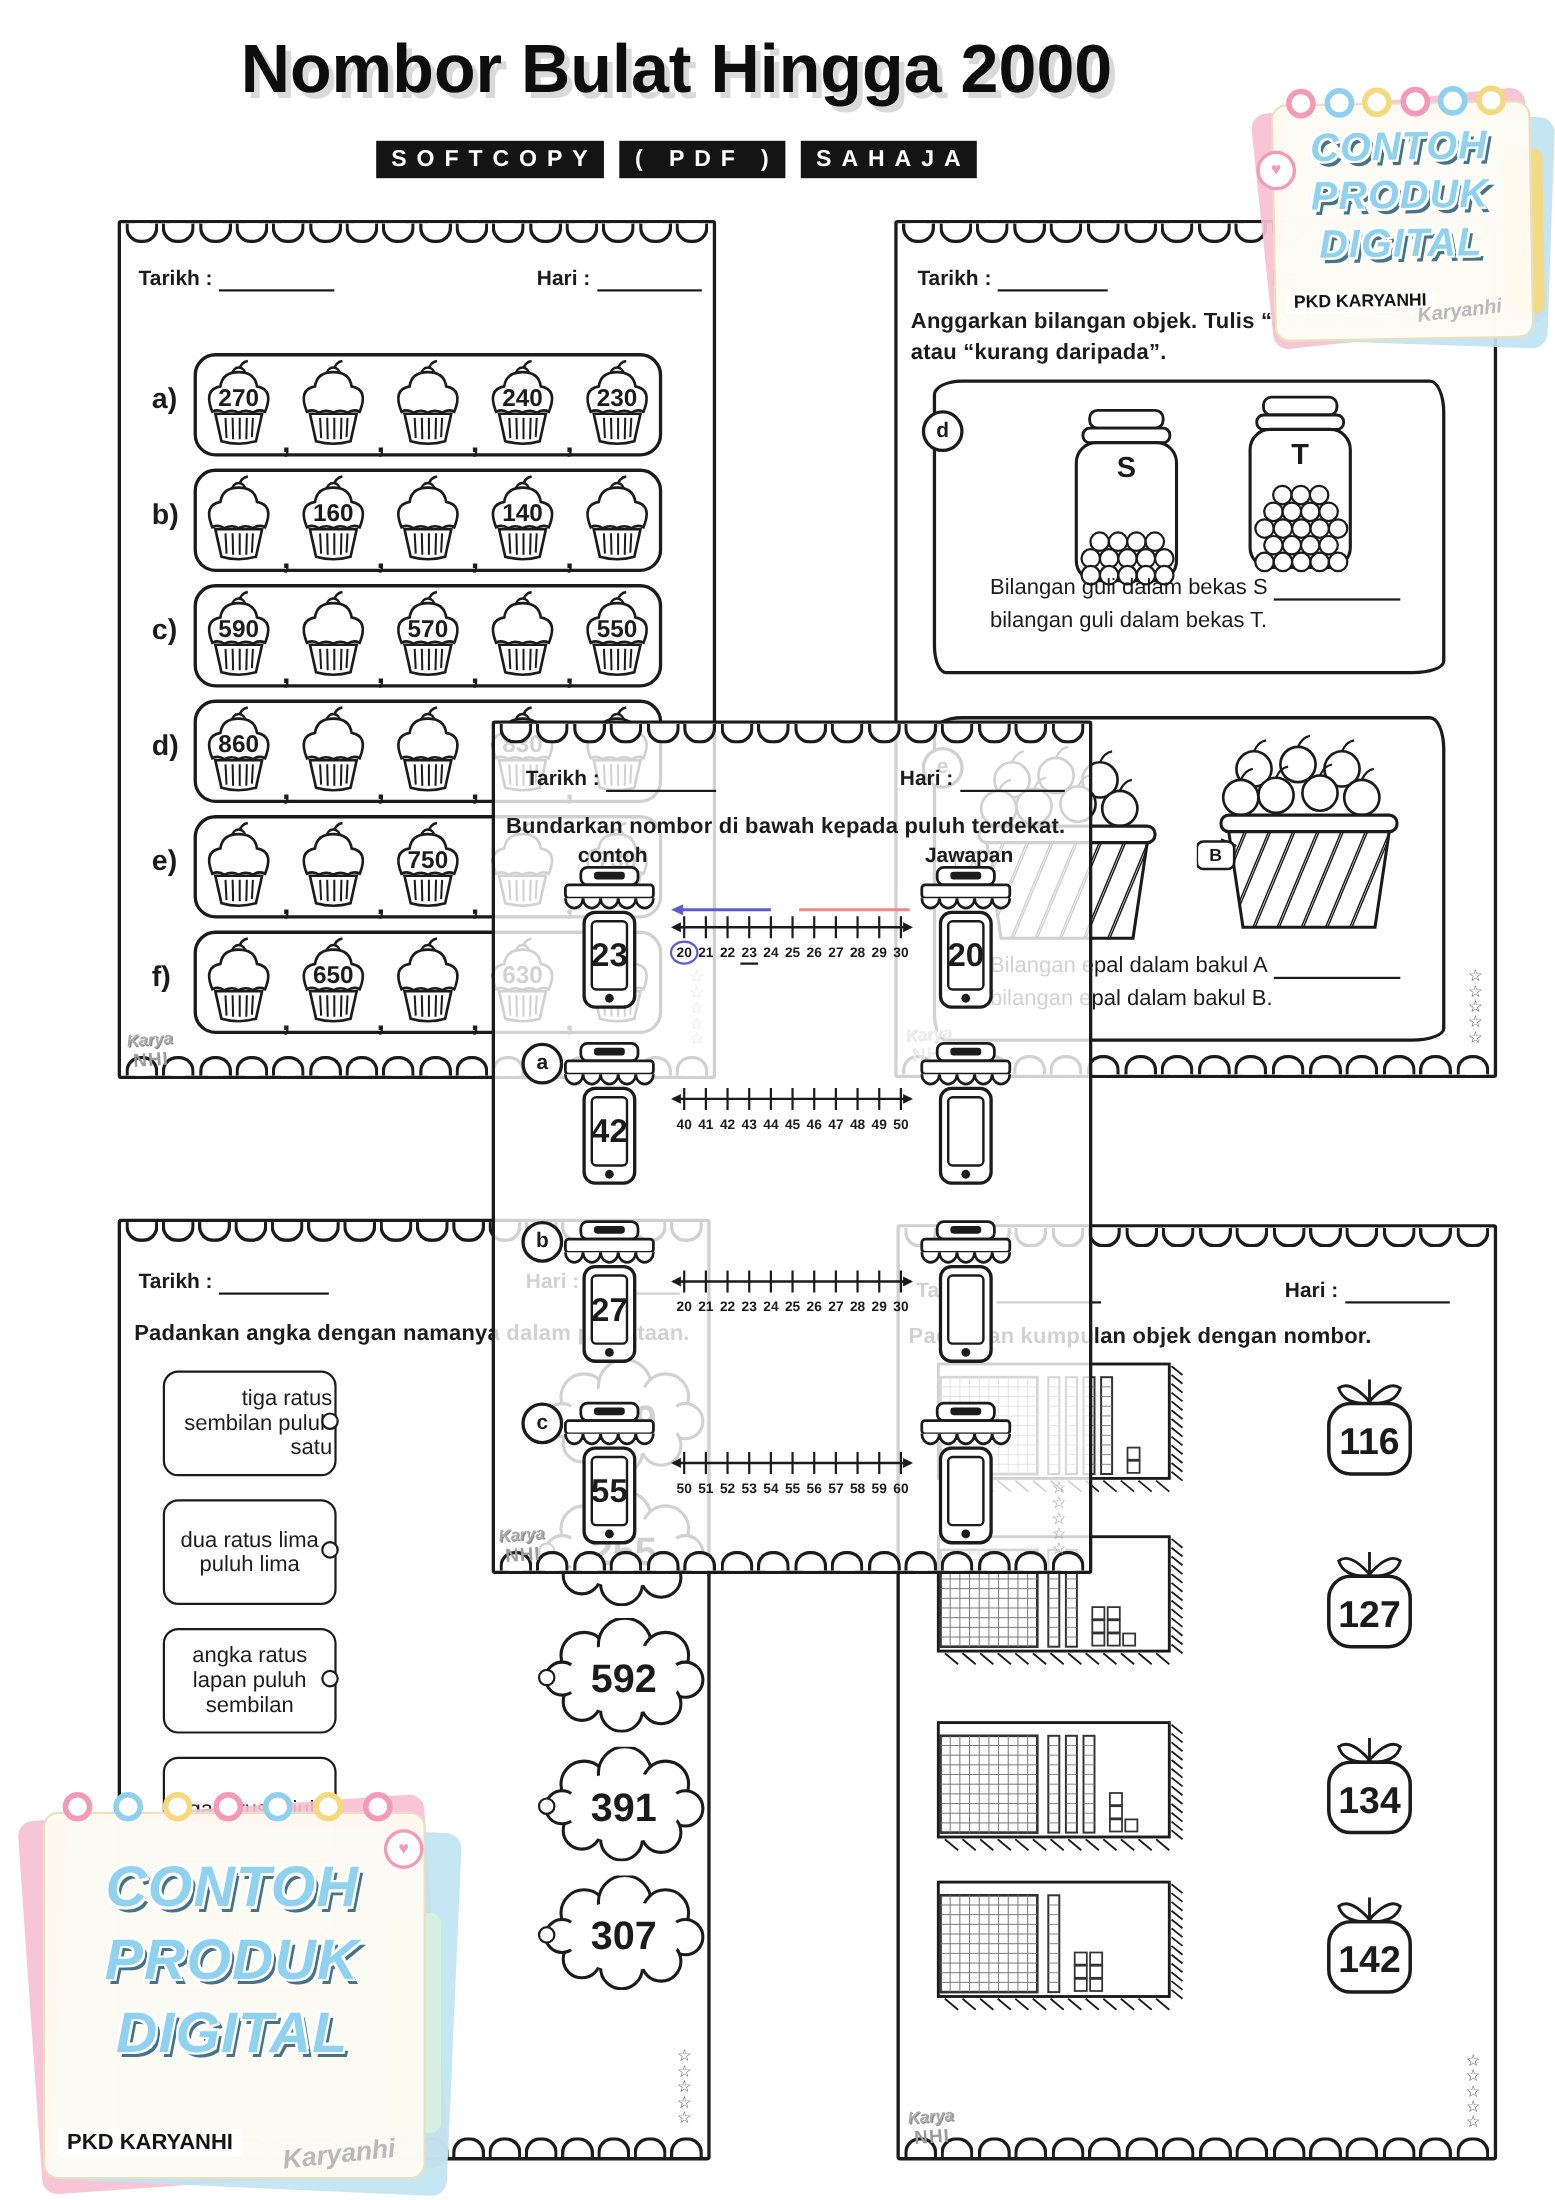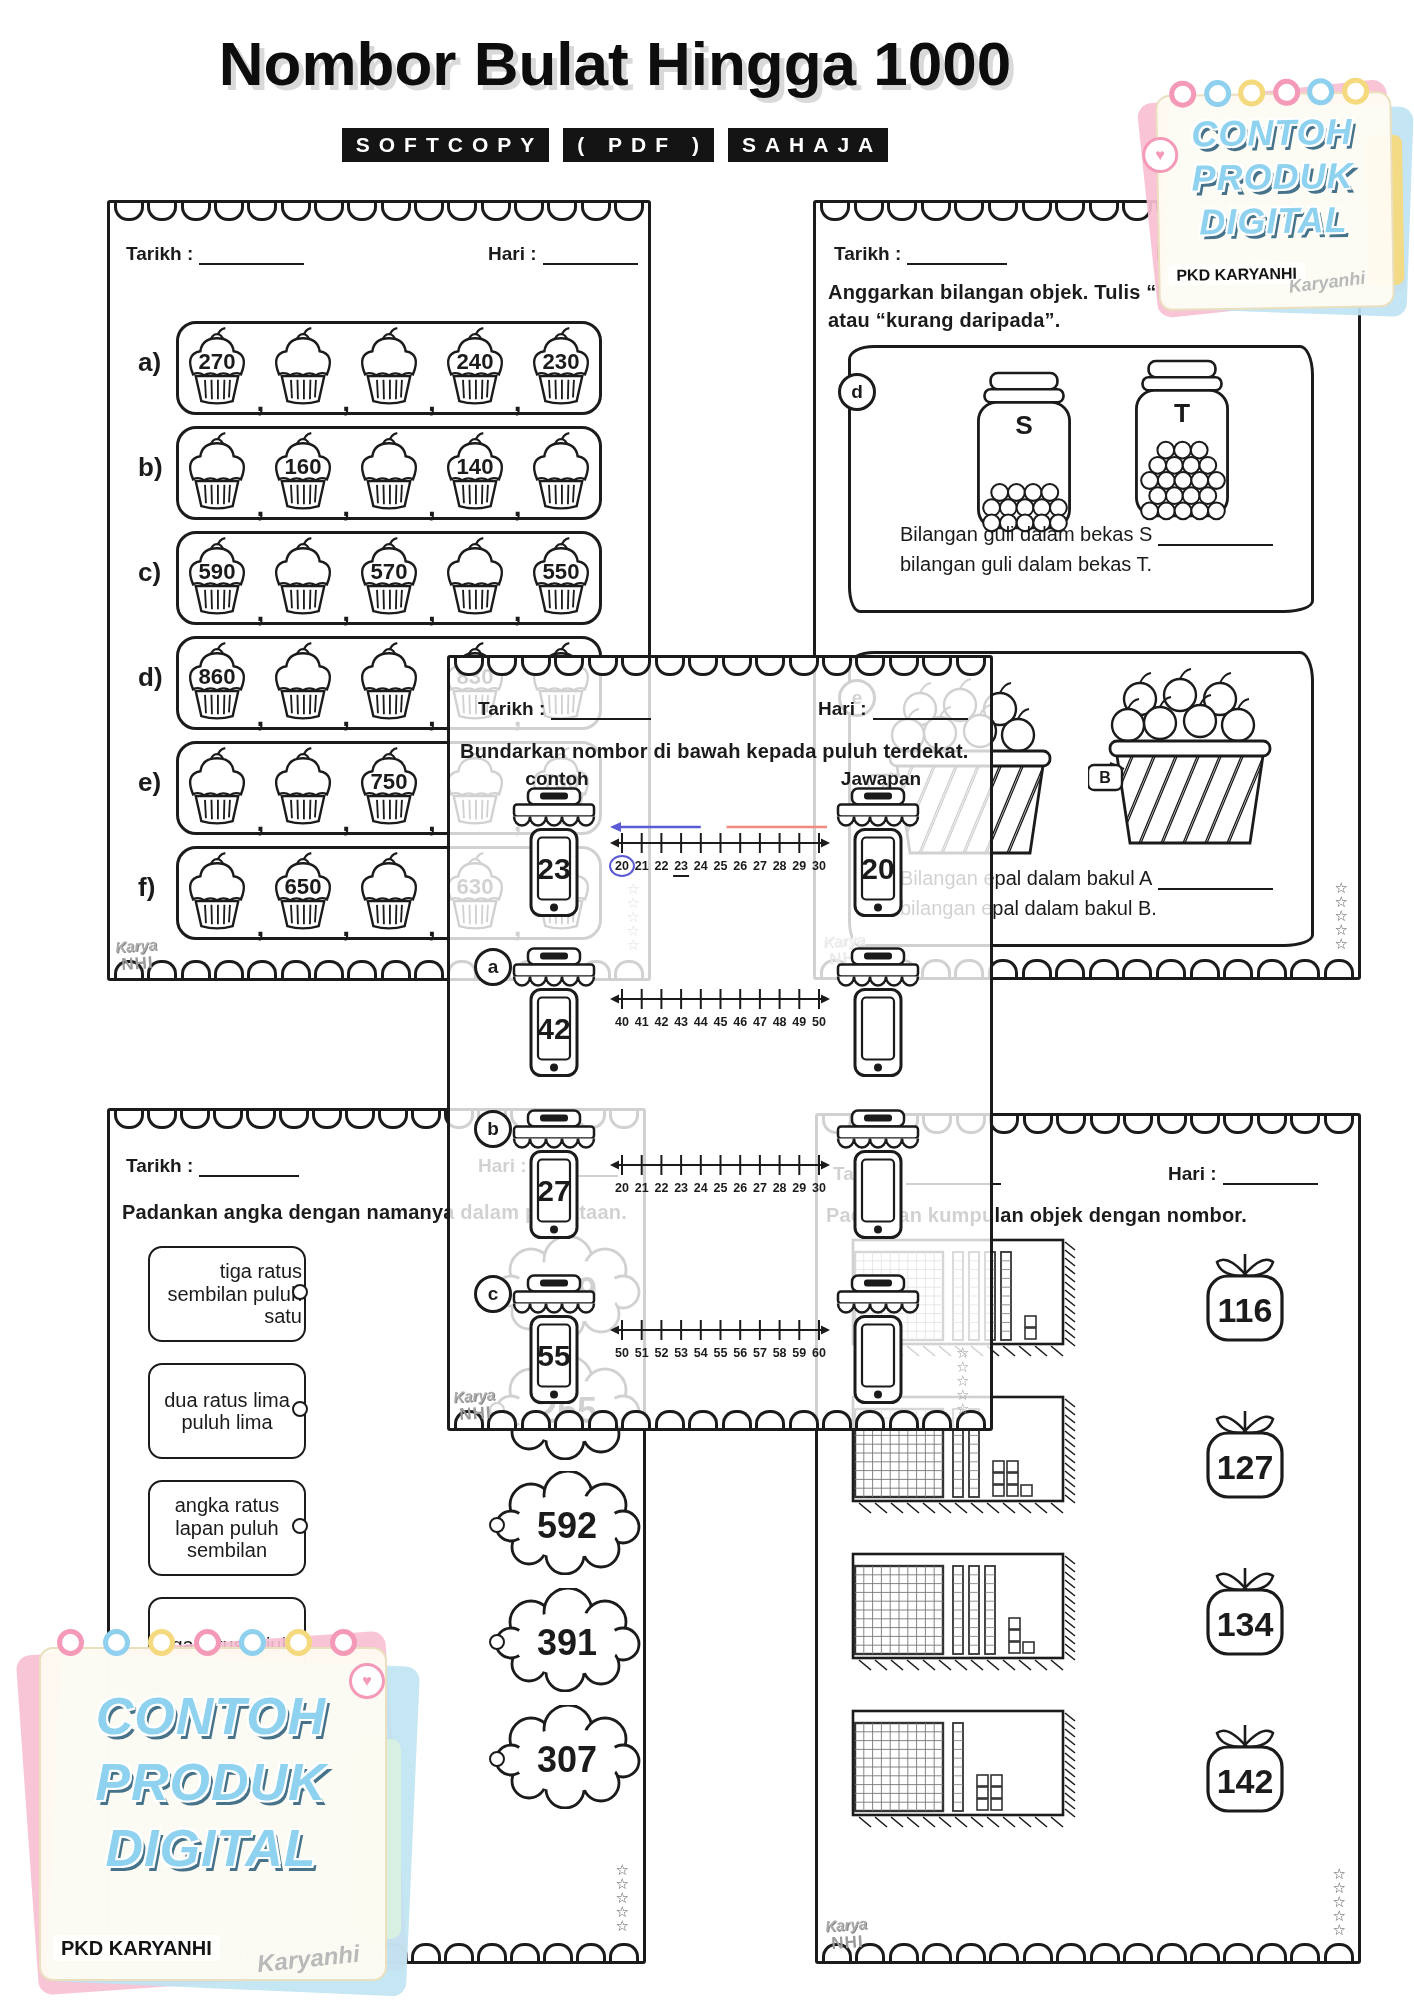--- a/index.html
+++ b/index.html
@@ -53,21 +53,21 @@
   .rings{position:absolute;display:flex;justify-content:space-between}
   .rings i{display:block;width:17px;height:17px;border-radius:50%;background:#fff;border-width:5px;border-style:solid}
   .heart{position:absolute;width:30px;height:30px;border-radius:50%;background:#fff;border:3px solid #f49ab8;
        display:flex;align-items:center;justify-content:center;color:#f49ab8;font-size:16px;font-weight:700}
   svg{font-family:"Liberation Sans",sans-serif}
   svg text{fill:#1b1b1b}
 </style>
 </head>
 <body>
 
-<div class="page-title">Nombor Bulat Hingga 1000</div>
+<div class="page-title">Nombor Bulat Hingga 2000</div>
 <div class="subtitle">
   <span>SOFTCOPY</span>
   <span>( PDF )</span>
   <span>SAHAJA</span>
 </div>
 
 <div class="sheet" id="sheet1" style="left:107px;top:200px;width:538px;height:775px">
   <div class="scallops sc-down">
       <span></span>
       <span></span>
@@ -1134,21 +1134,21 @@
             <rect x="170" y="90" width="11" height="11" fill="#fff" stroke="#333" stroke-width="1.6"></rect>
           </svg></div>
         <div style="position: absolute; left: 375px; top: 8px;"><svg width="104" height="102" viewBox="0 0 104 102">
   <path d="M52 28 Q34 8 24 16 Q28 30 50 30 Z" fill="#fff" stroke="#1b1b1b" stroke-width="2.6"></path>
   <path d="M52 28 Q70 8 80 16 Q76 30 54 30 Z" fill="#fff" stroke="#1b1b1b" stroke-width="2.6"></path>
   <line x1="52" y1="26" x2="52" y2="8" stroke="#1b1b1b" stroke-width="2.6"></line>
   <rect x="15" y="30" width="74" height="64" rx="20" fill="#fff" stroke="#1b1b1b" stroke-width="3.2"></rect>
   <text x="52" y="76" font-size="34" font-weight="700" text-anchor="middle">127</text>
           </svg></div>
       </div>
-      <div style="position: absolute; left: 0px; top: 436px; width: 100%; height: 140px; padding-left: 40px;">
+      <div style="position: absolute; left: 0px; top: 448px; width: 100%; height: 140px; padding-left: 40px;">
         <div style="position: absolute; left: 33px; top: 0px;"><svg width="228" height="122" viewBox="0 0 228 122">
   <rect x="2" y="2" width="210" height="104" fill="none" stroke="#1b1b1b" stroke-width="2.6"></rect>
   <line x1="214" y1="4" x2="224" y2="12" stroke="#1b1b1b" stroke-width="1.6"></line>
             <line x1="8" y1="108" x2="20" y2="118" stroke="#1b1b1b" stroke-width="1.6"></line>
             <line x1="214" y1="12" x2="224" y2="20" stroke="#1b1b1b" stroke-width="1.6"></line>
             <line x1="24" y1="108" x2="36" y2="118" stroke="#1b1b1b" stroke-width="1.6"></line>
             <line x1="214" y1="20" x2="224" y2="28" stroke="#1b1b1b" stroke-width="1.6"></line>
             <line x1="40" y1="108" x2="52" y2="118" stroke="#1b1b1b" stroke-width="1.6"></line>
             <line x1="214" y1="28" x2="224" y2="36" stroke="#1b1b1b" stroke-width="1.6"></line>
             <line x1="56" y1="108" x2="68" y2="118" stroke="#1b1b1b" stroke-width="1.6"></line>

